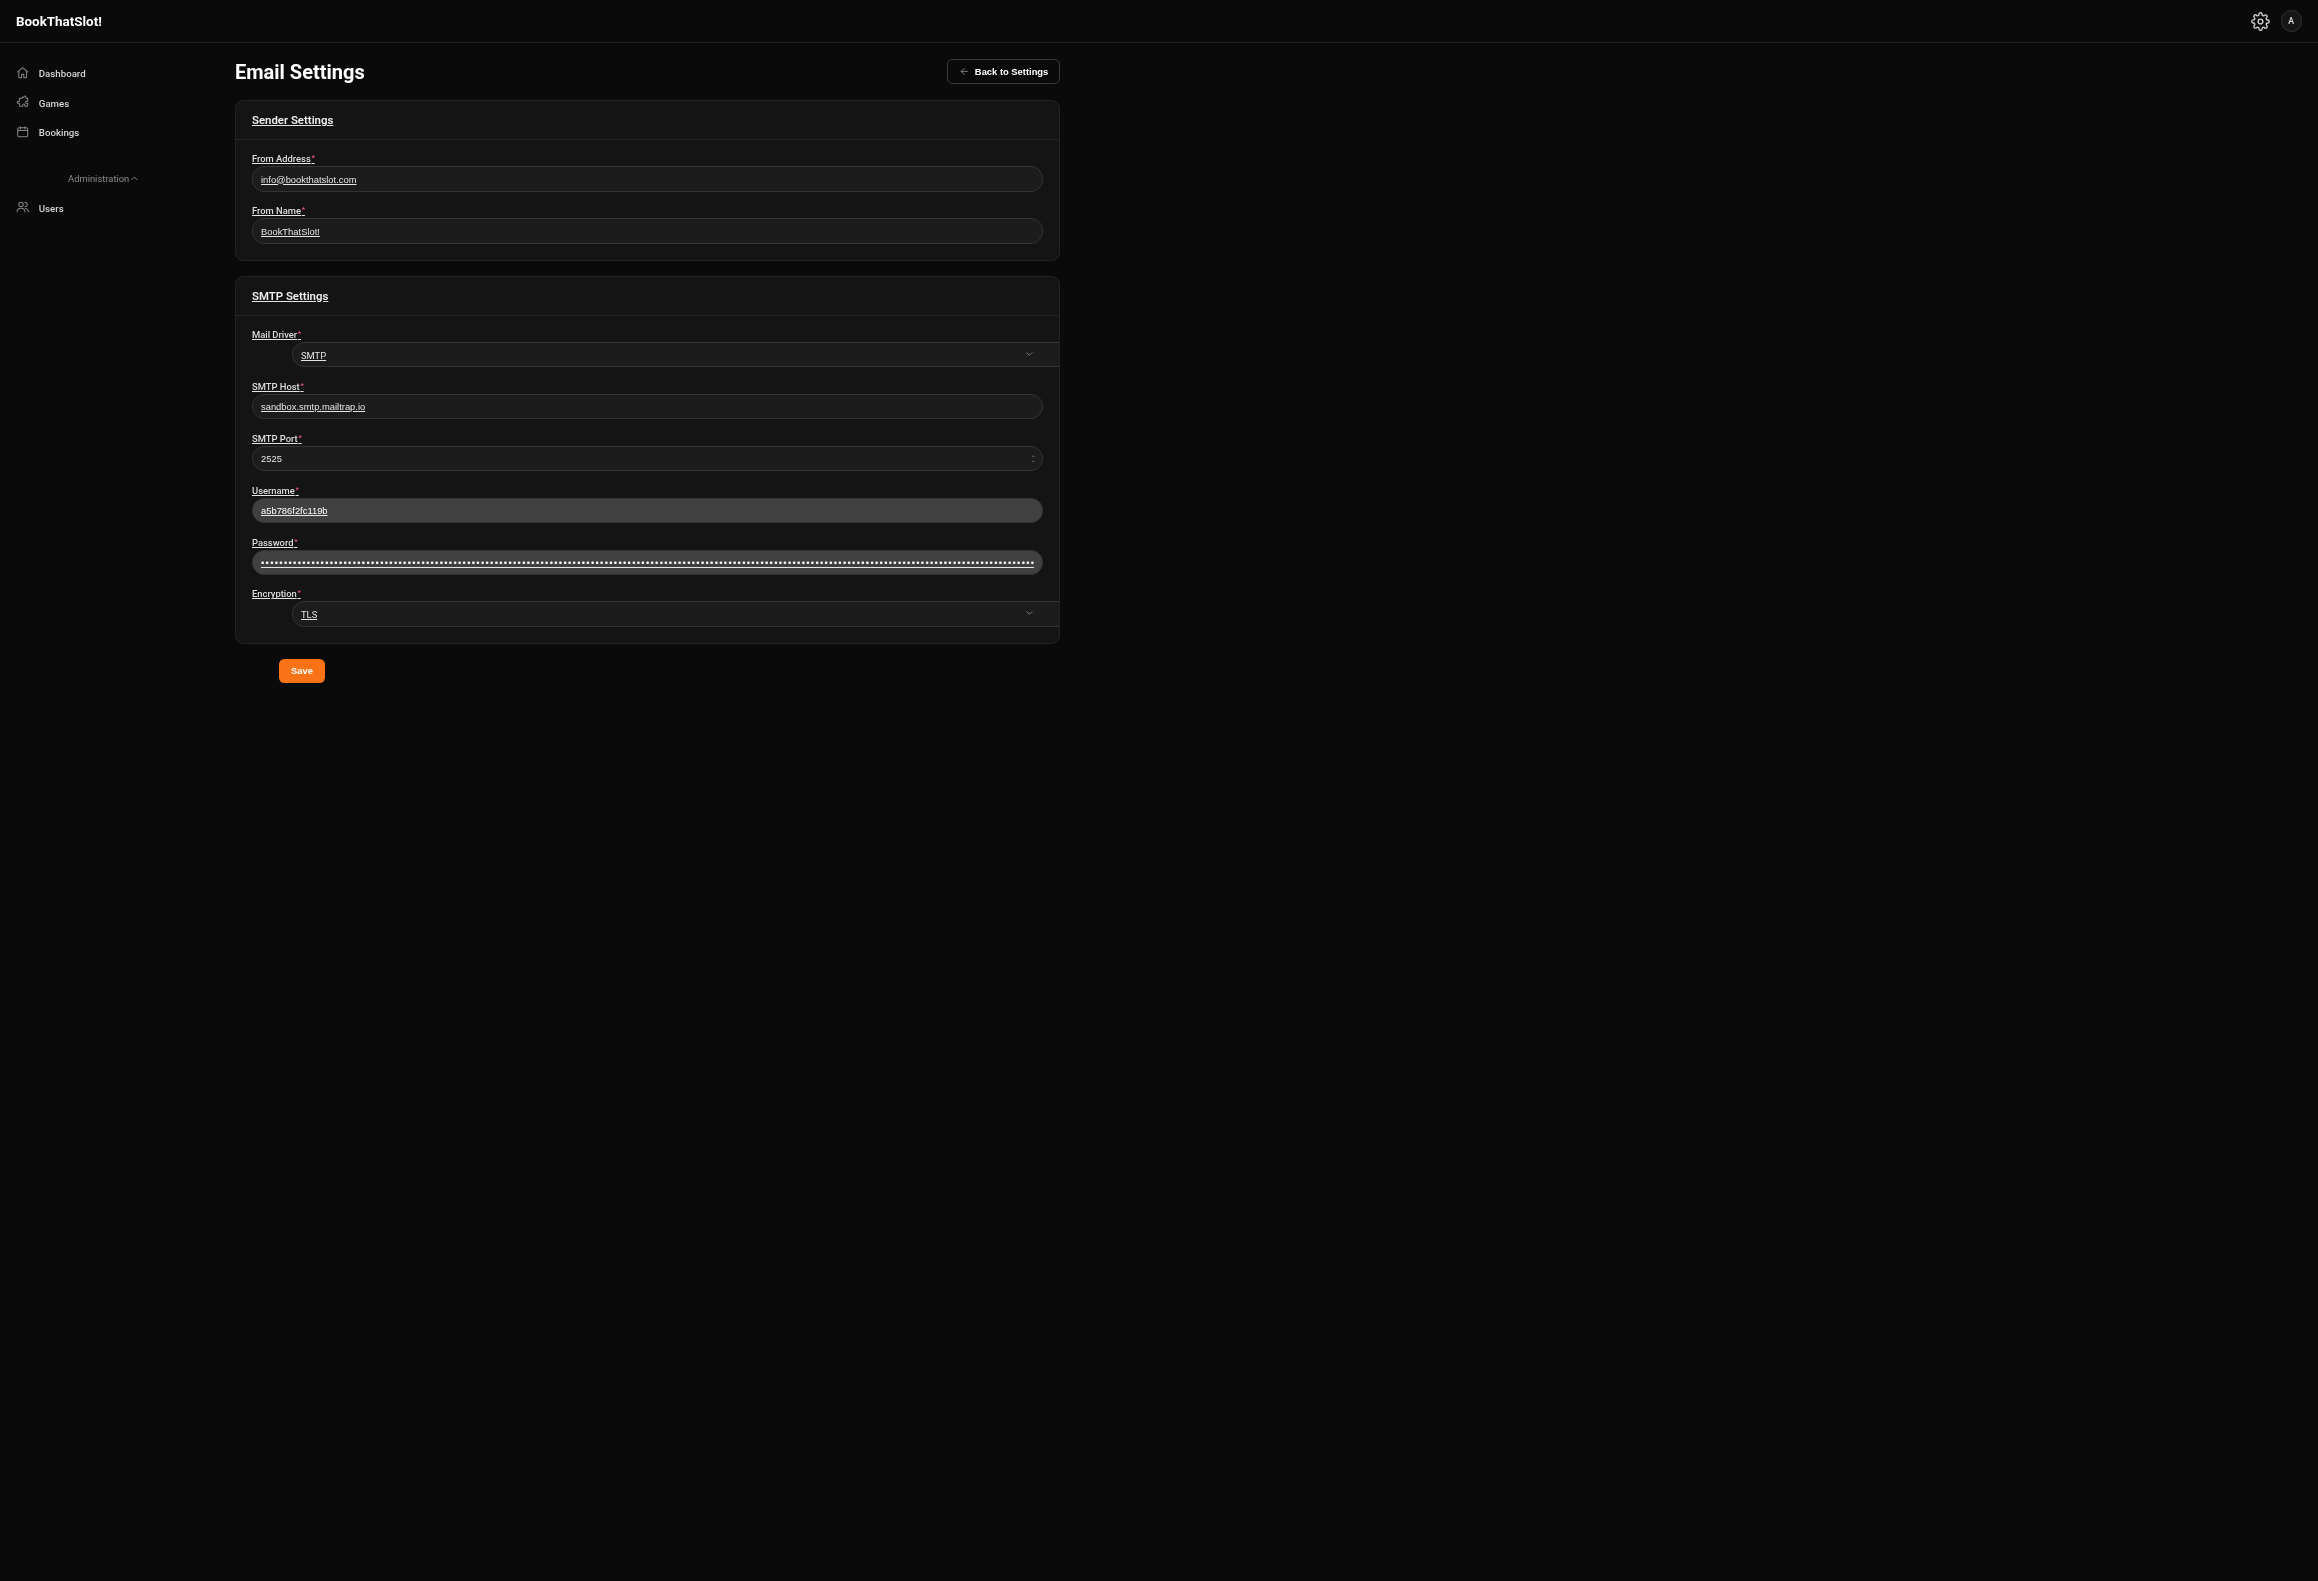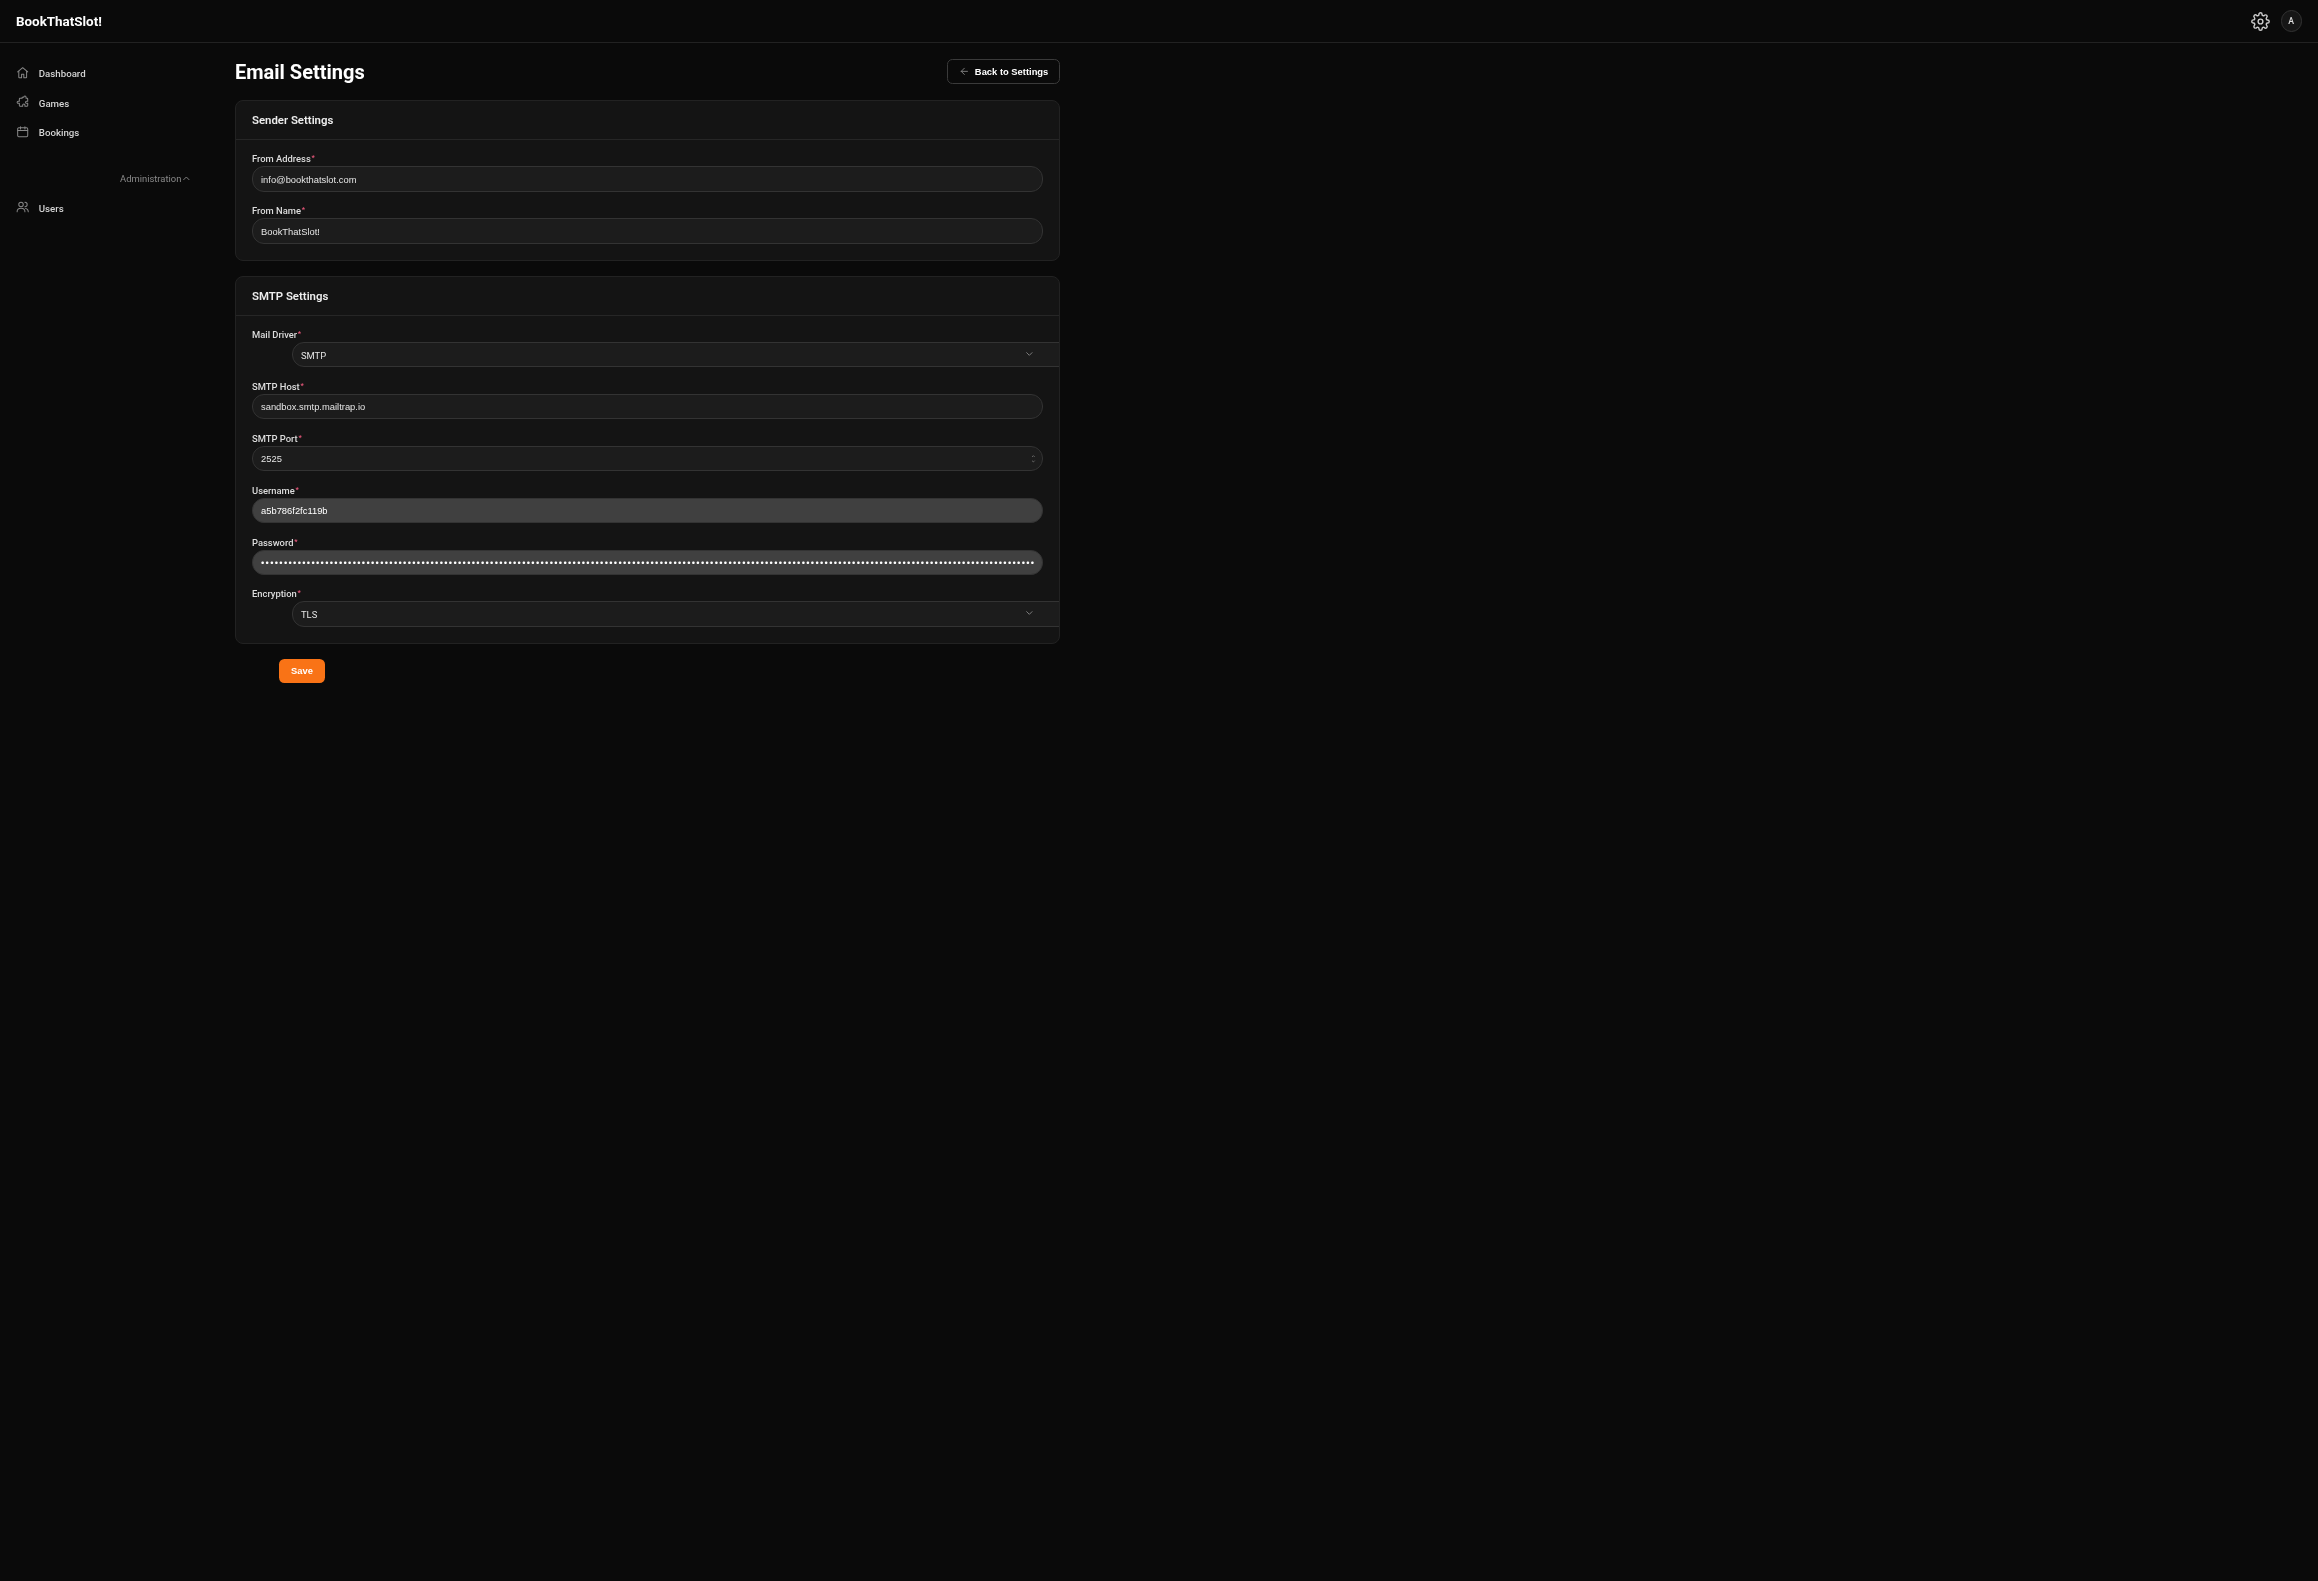--- a/index.html
+++ b/index.html
@@ -68,21 +68,21 @@
     border-radius: 5.4px;
     color: #d4d4d4;
     font-size: 9.7px;
     font-weight: 500;
     cursor: pointer;
   }
   .nav-item svg { width: 13.4px; height: 13.4px; stroke: #888; flex-shrink: 0; }
   .nav-section {
     display: flex;
     align-items: center;
-    justify-content: flex-end;
+    justify-content: center;
     padding: 6.7px 8px;
     margin-top: 19px;
     color: #8a8a8a;
     font-size: 9.4px;
     cursor: pointer;
   }
   .nav-section svg { width: 10.7px; height: 10.7px; stroke: #8a8a8a; }
 
   
   .content {
@@ -119,20 +119,21 @@
     cursor: pointer;
   }
   .btn-outline svg { width: 10.7px; height: 10.7px; stroke: #888; }
 
   .card {
     background: #141414;
     border: 0.7px solid #222;
     border-radius: 8px;
     margin-bottom: 14.8px;
     overflow: hidden;
+    text-decoration: underline;
   }
   .card-head {
     padding: 12px 16px;
     border-bottom: 0.7px solid #262626;
     font-size: 11.4px;
     font-weight: 600;
     color: #eee;
   }
   .card-body {
     padding: 13.4px 16px 16px 16px;

